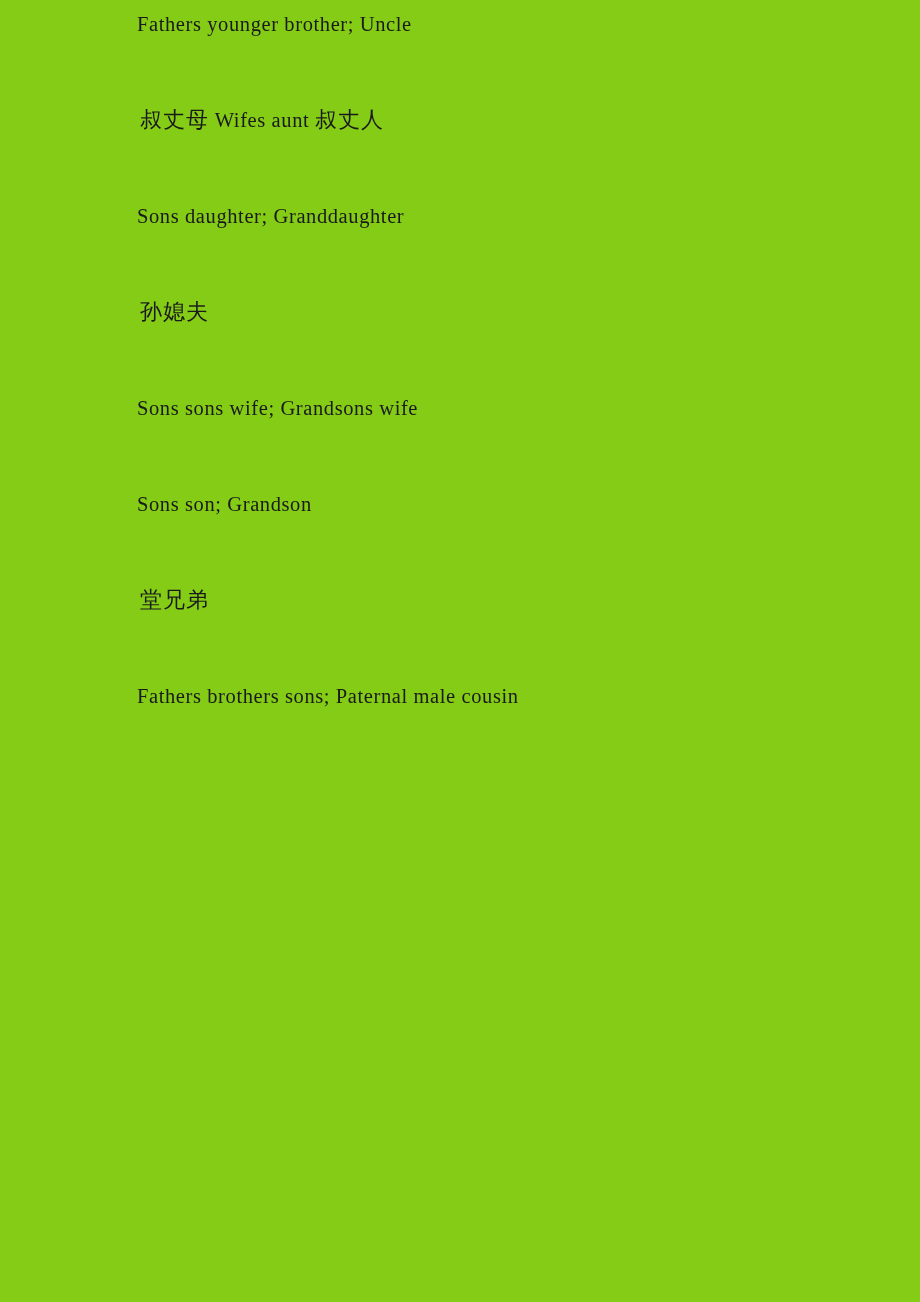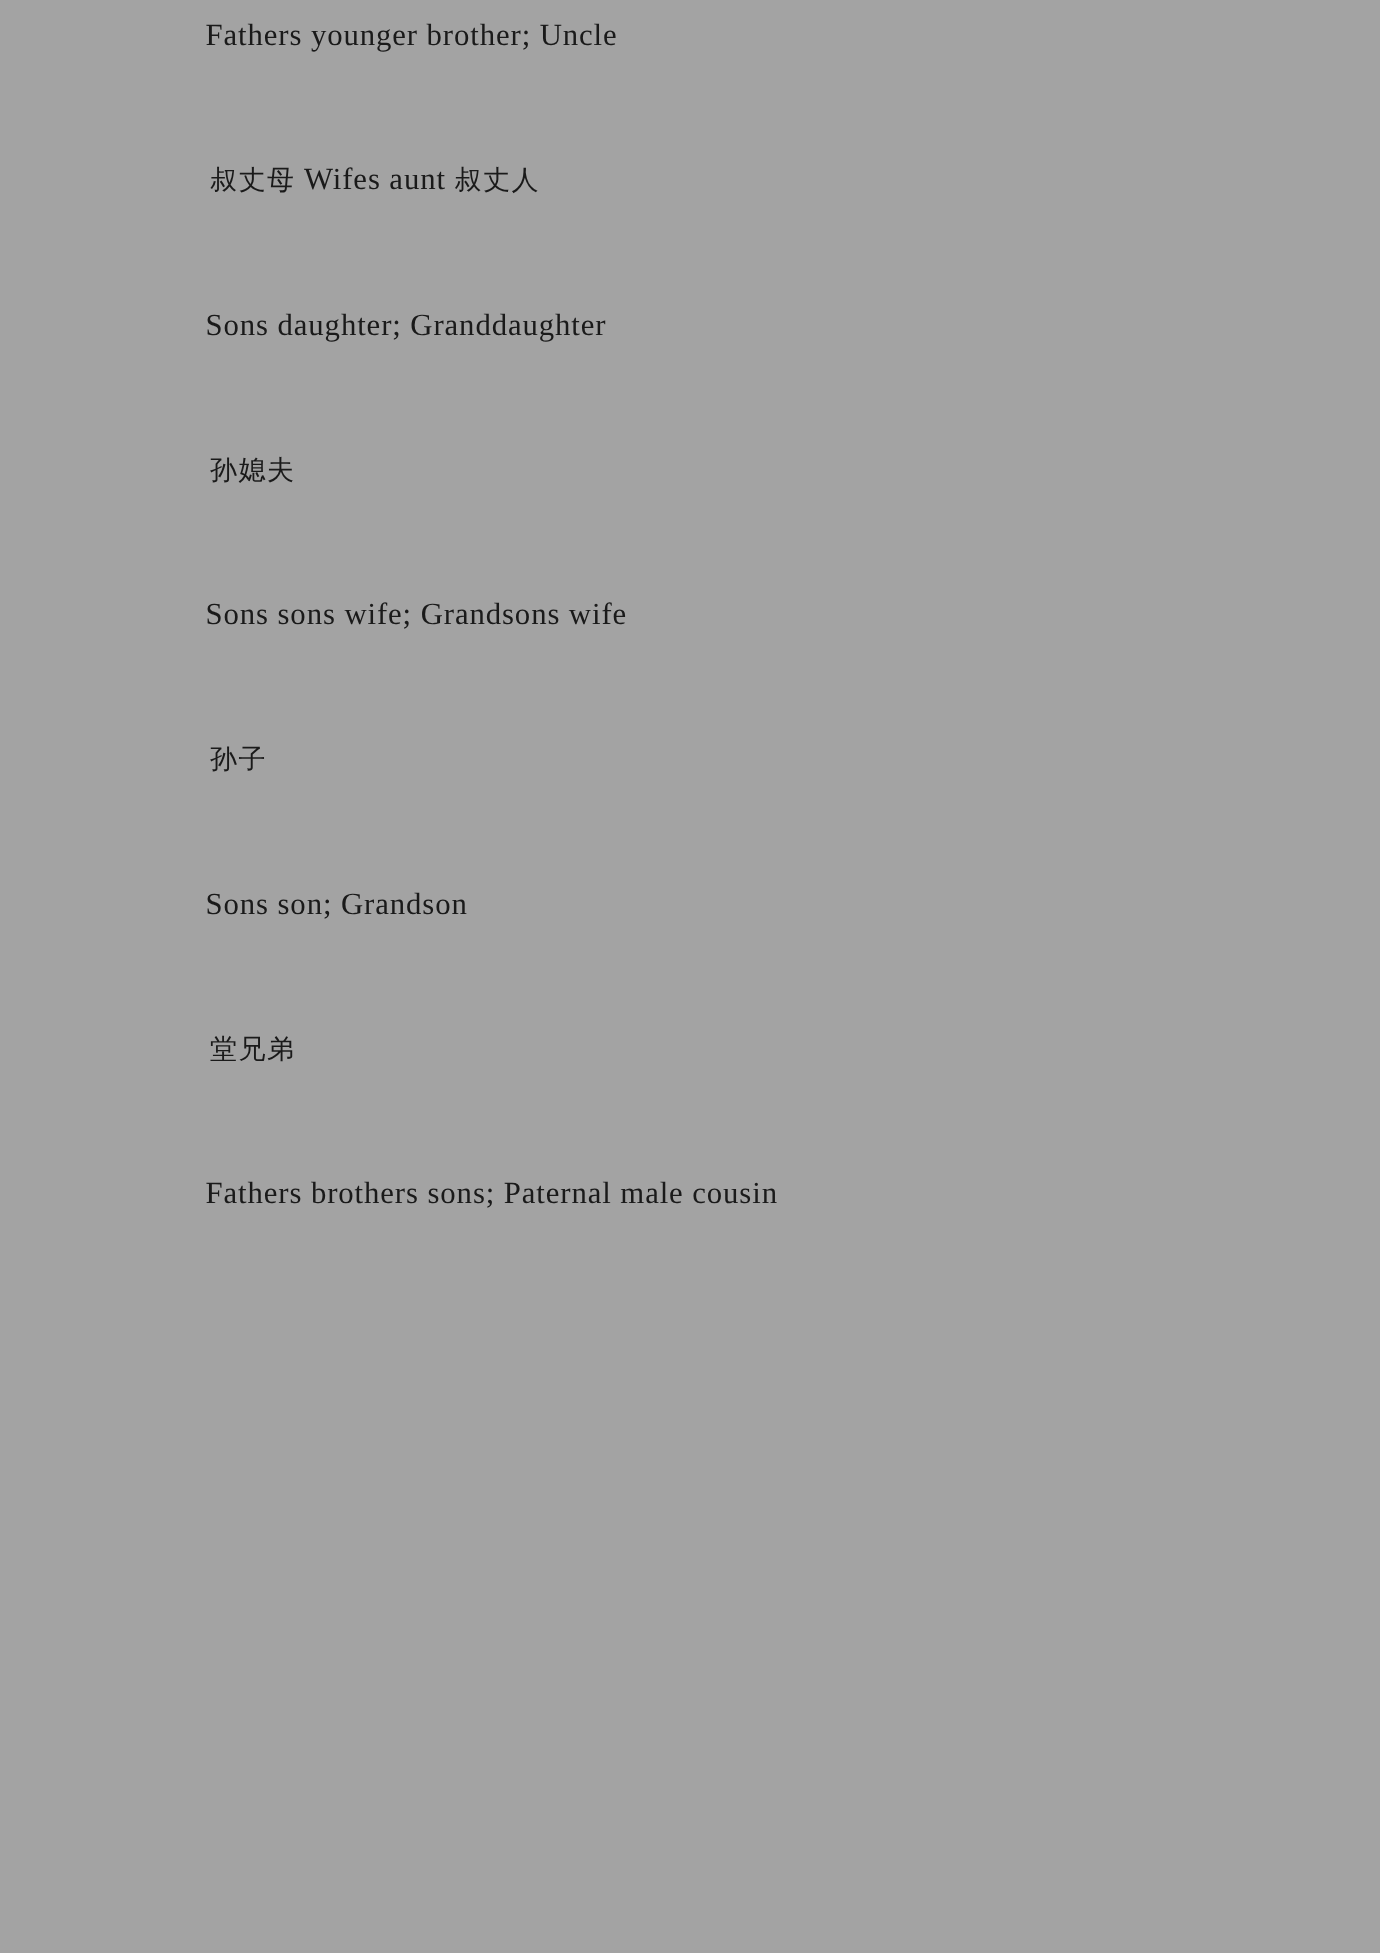--- a/index.html
+++ b/index.html
@@ -12,21 +12,21 @@
     height: 1302px;
     overflow: hidden;
     font-family: "Liberation Serif", "DejaVu Serif", serif;
     color: #1a1a1a;
   }
 
   .page {
     position: relative;
     width: 920px;
     height: 1302px;
-    background: #a3a3a3;
+    background: #84cc16;
     box-sizing: border-box;
   }
 
   .doc-body {
     position: absolute;
     left: 137px;
     top: 0;
     width: 646px;
   }
 
@@ -54,21 +54,21 @@
   
   .para.justified {
     text-align: justify;
     text-align-last: left;
     width: 646px;
   }
 
   
   .cjk {
     font-family: "DejaVu Sans", "Liberation Sans", sans-serif;
-    font-size: 18px;
+    font-size: 22px;
     letter-spacing: 1px;
   }
 
   .para.justified .cjk {
     letter-spacing: 9px;
   }
 </style>
 </head>
 <body>
 
@@ -80,21 +80,20 @@
     <p class="para cjk-lead"><span class="cjk">叔丈母</span> Wifes aunt <span class="cjk">叔丈人</span></p>
 
 
     <p class="para">Sons daughter; Granddaughter</p>
 
 
     <p class="para cjk-lead"><span class="cjk">孙媳夫</span></p>
 
     <p class="para">Sons sons wife; Grandsons wife</p>
 
-    <p class="para cjk-lead"><span class="cjk">孙子</span></p>
 
     <p class="para">Sons son; Grandson</p>
 
     <p class="para cjk-lead"><span class="cjk">堂兄弟</span></p>
 
     <p class="para">Fathers brothers sons; Paternal male cousin</p>
 
   </div>
 </div>
 

